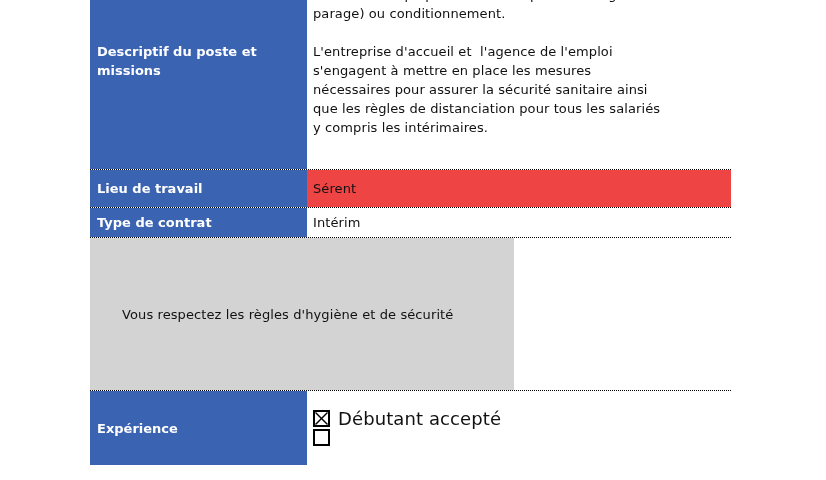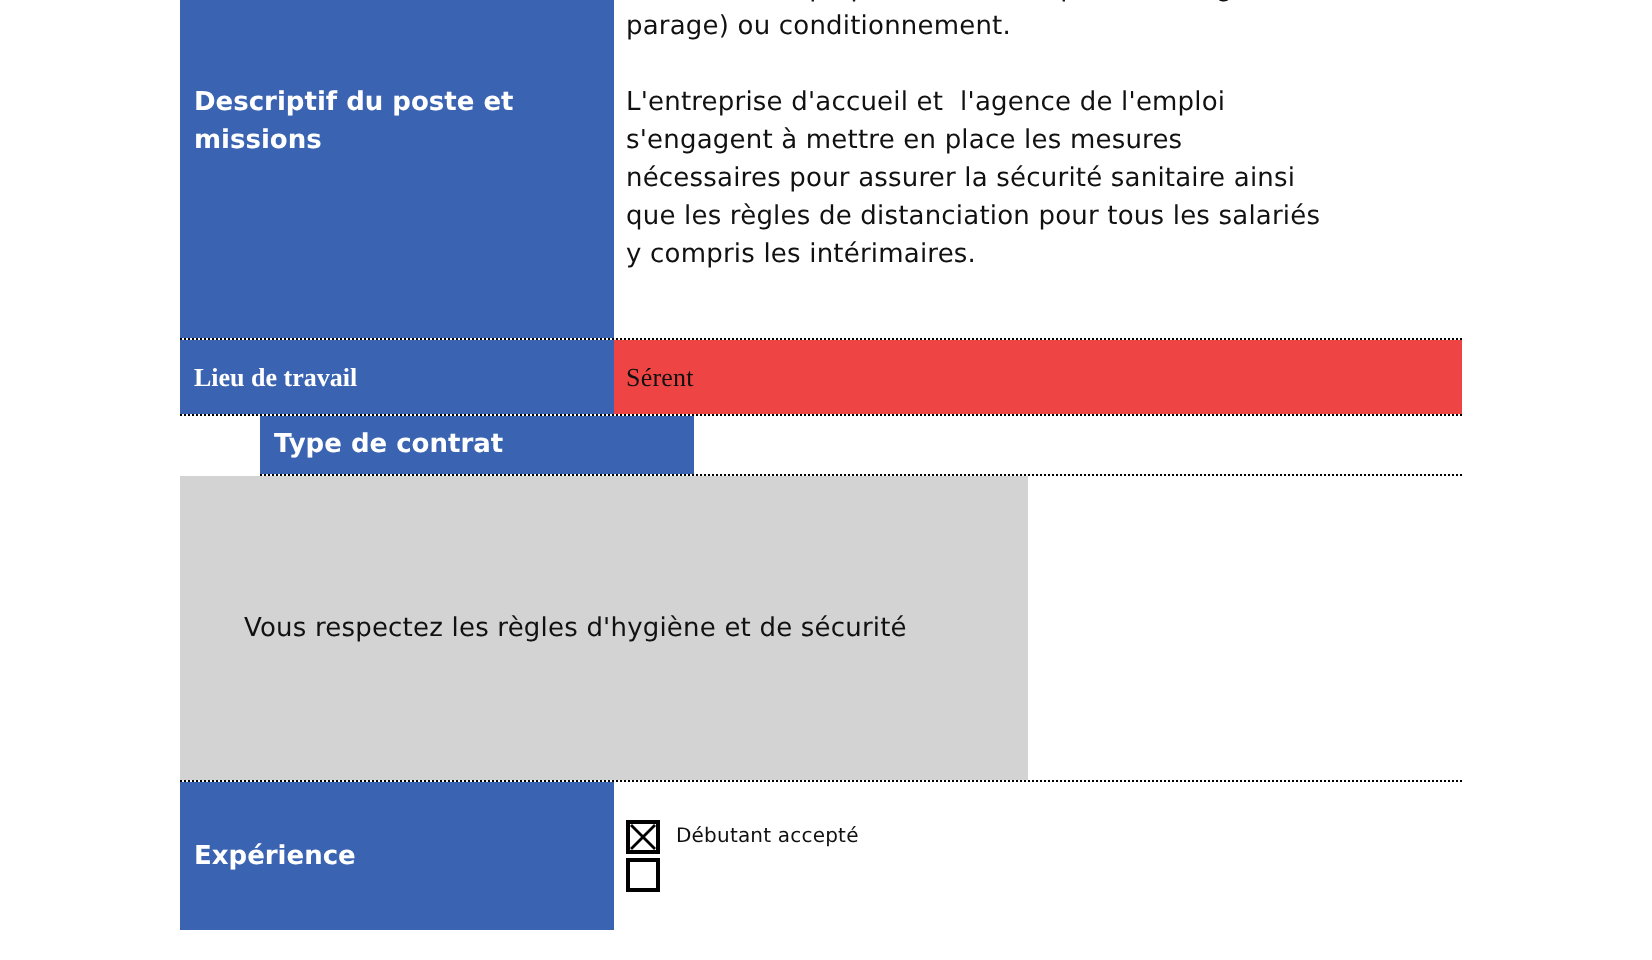--- a/index.html
+++ b/index.html
@@ -49,24 +49,24 @@
     font-size: 13px;
     line-height: 19px;
     padding-left: 6px;
     letter-spacing: 0.1px;
   }
   
   .row-descriptif { height: 185px; }
   .row-descriptif .label-cell { padding-top: 57px; }
   .row-descriptif .content-cell { white-space: pre; }
   
-  .row-lieu { height: 38px; font-family: Liberation Serif, serif; }
+  .row-lieu { height: 38px; }
   .row-lieu .content-cell { background: #ef4444; }
   
-  .row-contrat { height: 30px; margin-left: 40px; }
+  .row-contrat { height: 30px; }
   
   .row-profil { height: 153px; }
   .row-profil .content-cell { background: #d3d3d3; padding-left: 32px; }
   
   .row-experience { height: 74px; }
   .v-center {
     display: flex;
     align-items: center;
   }
   .options-cell {
@@ -92,21 +92,21 @@
   .checkbox svg {
     display: none;
     position: absolute;
     left: 0;
     top: 0;
     width: 13px;
     height: 13px;
   }
   .checkbox.checked svg { display: block; }
   .cb-label {
-    font-size: 10px;
+    font-size: 18px;
     line-height: 19px;
     color: #111111;
     letter-spacing: 0.1px;
   }
 </style>
 </head>
 <body>
 
 <div id="app">
   <div class="job-table">
@@ -123,20 +123,21 @@
 y compris les intérimaires.</div>
     </div>
 
     <div class="row row-lieu">
       <div class="label-cell v-center">Lieu de travail</div>
       <div class="content-cell v-center">Sérent</div>
     </div>
 
     <div class="row row-contrat">
       <div class="label-cell v-center">Type de contrat</div>
+      <div class="content-cell v-center">Intérim</div>
     </div>
 
     <div class="row row-profil">
       <div class="content-cell v-center">Vous respectez les règles d'hygiène et de sécurité</div>
     </div>
 
     <div class="row row-experience">
       <div class="label-cell v-center">Expérience</div>
       <div class="content-cell options-cell">
 

